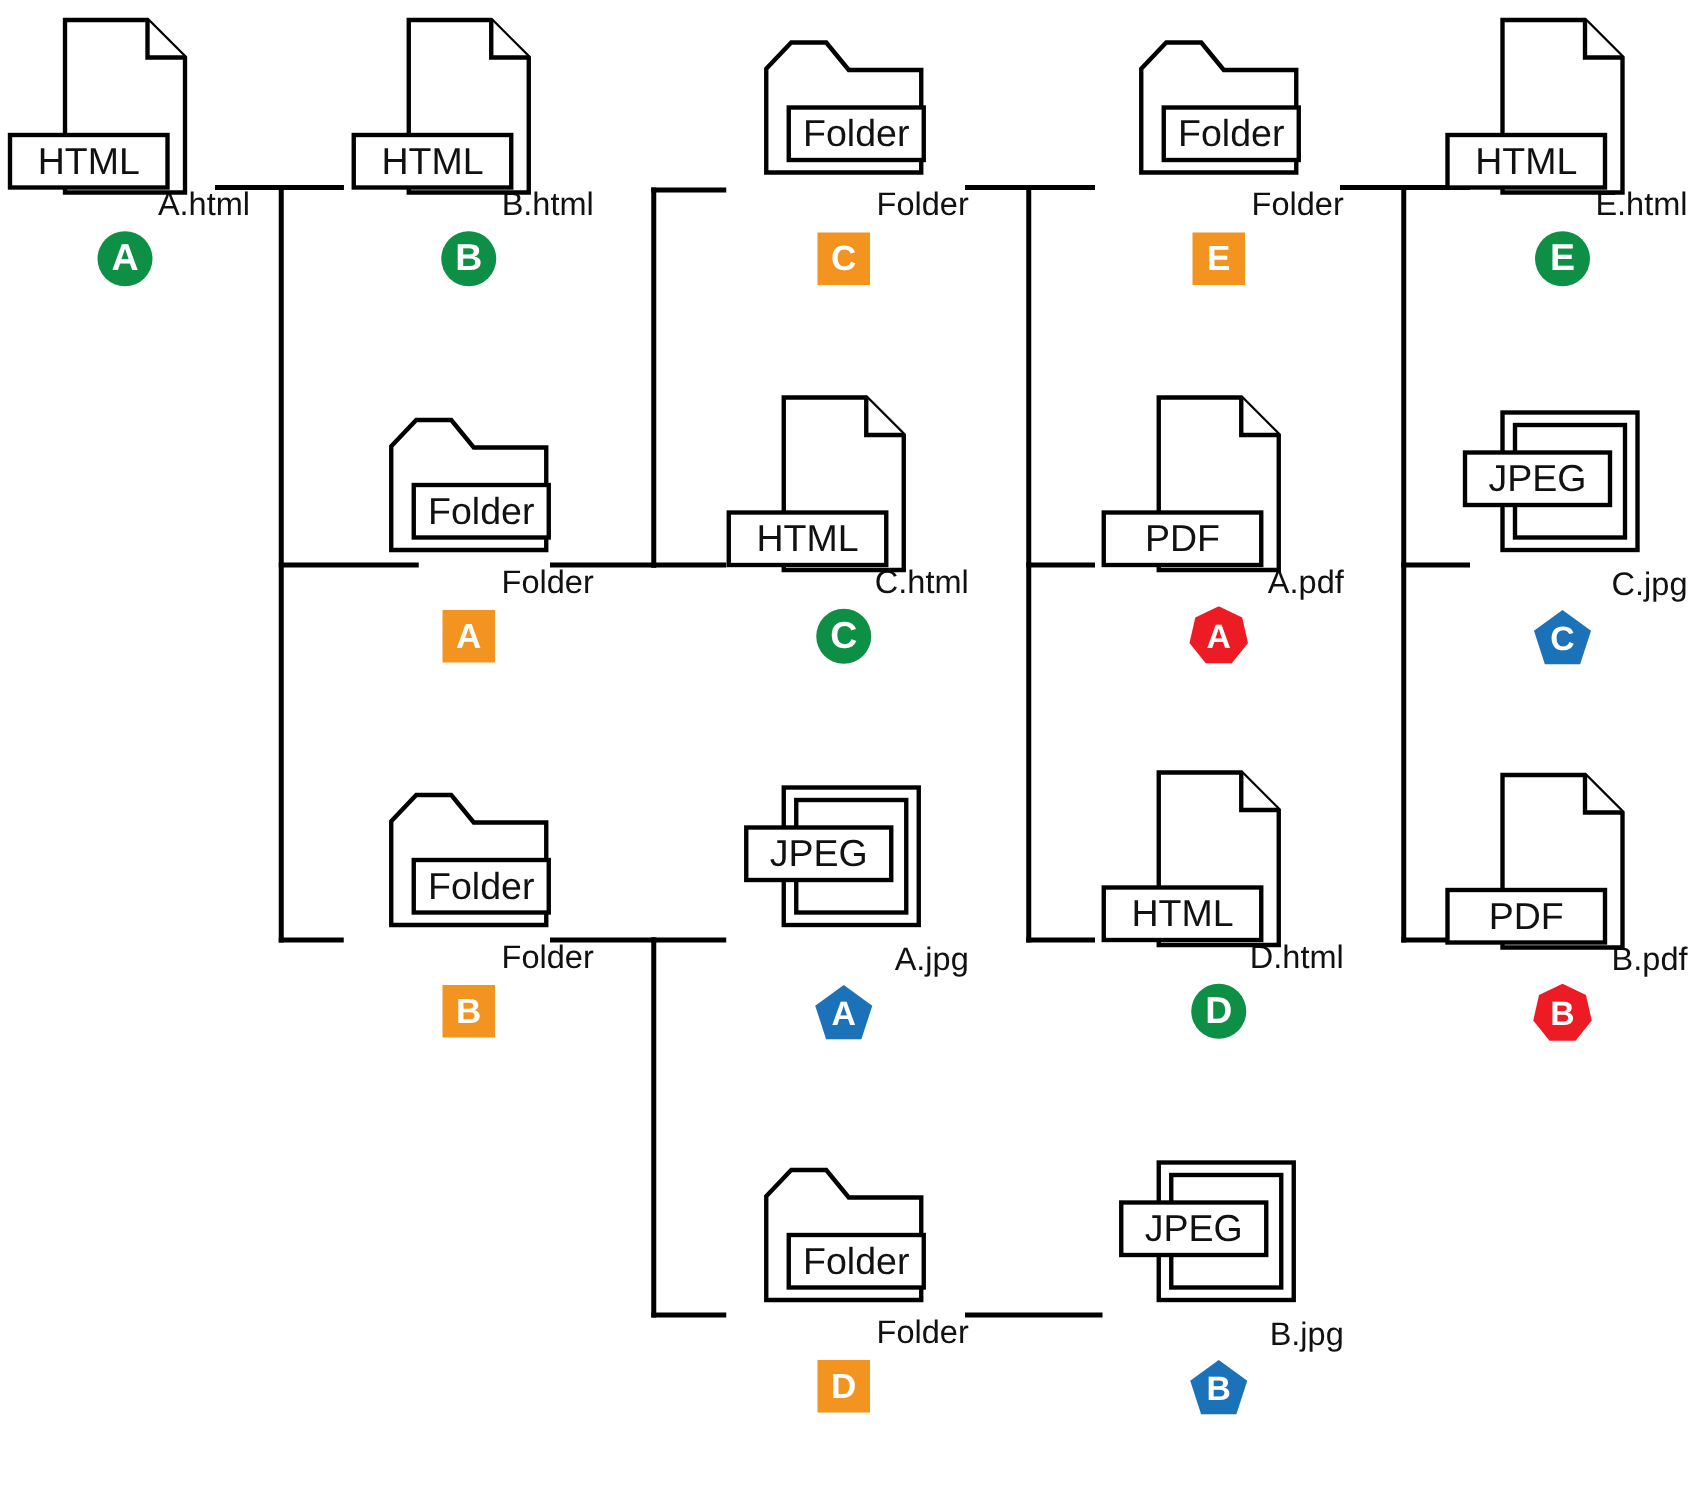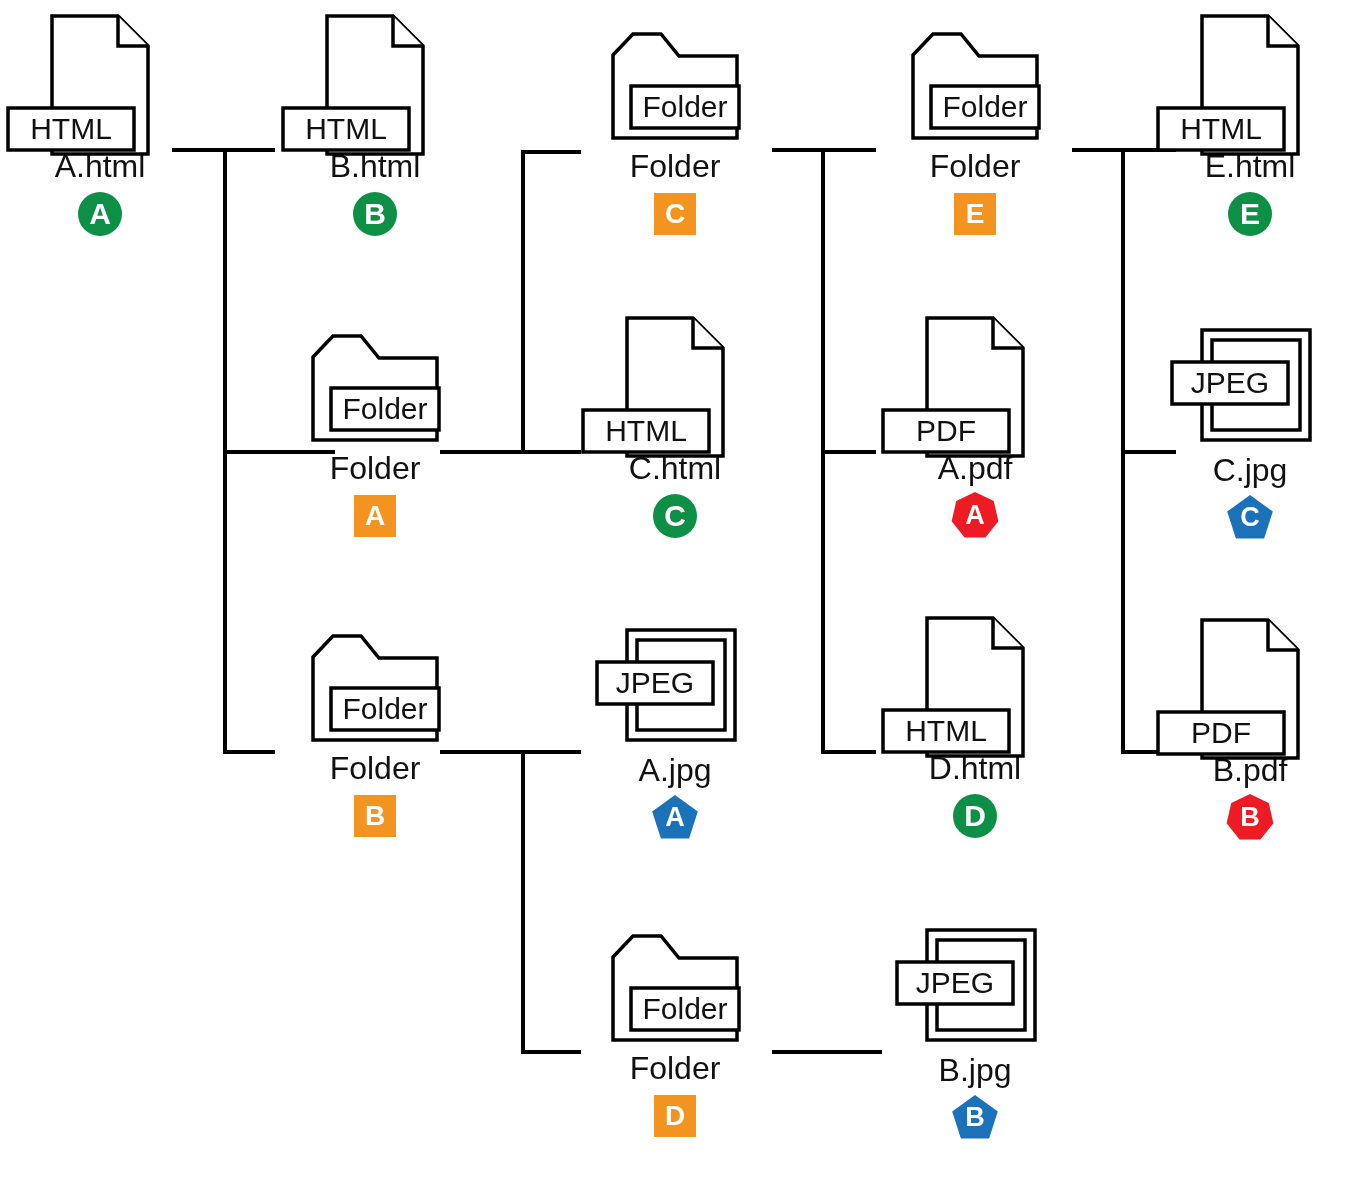--- a/index.html
+++ b/index.html
@@ -14,22 +14,22 @@
   
   .conn{position:absolute;background:#000;}
   .conn.v{width:4px;}
   .conn.h{height:4px;}
 
   
   .node{position:absolute;width:200px;text-align:center;}
   .icon-wrap{position:relative;height:140px;width:200px;margin:0 auto;}
   .icon-wrap svg{position:absolute;left:0;top:0;}
   .node-label{
-    font-size:32px;color:#111;line-height:1.05;
-    margin-top:2px;white-space:nowrap;
+    font-size:26px;color:#111;line-height:1.05;
+    margin-top:2px;white-space:nowrap;text-align:right;
   }
   .badge-row{margin-top:6px;height:50px;position:relative;}
   .badge{
     position:absolute;left:50%;top:0;transform:translateX(-50%);
     width:48px;height:48px;
   }
   .badge .glyph{
     position:absolute;left:0;top:0;width:48px;height:48px;
     display:flex;align-items:center;justify-content:center;
     font-size:30px;font-weight:bold;color:#fff;

